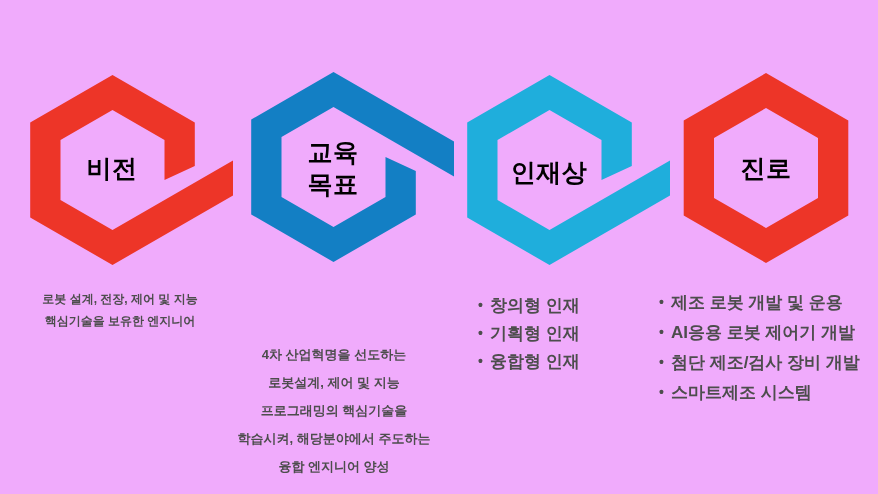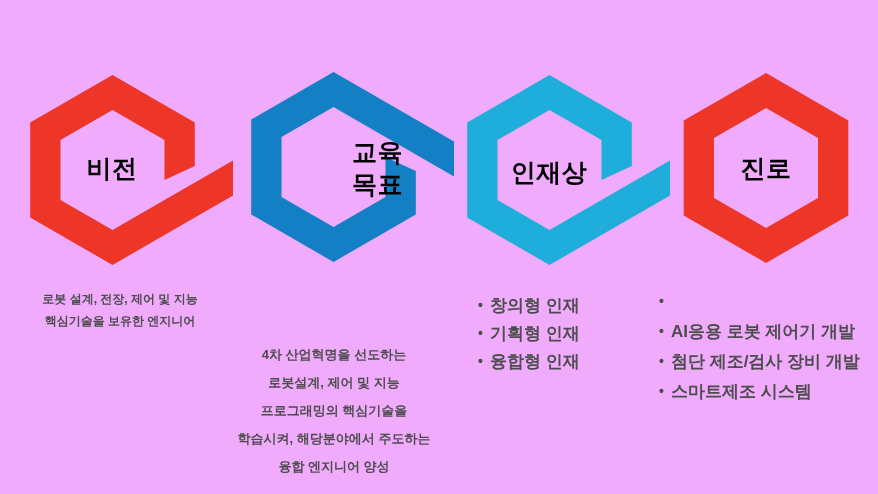--- a/index.html
+++ b/index.html
@@ -58,21 +58,21 @@
              L497.5 140 L497.5 200 L549.5 230 L670 160.5 L670 195.5 L549.5 265
              L467.2 217.5 L467.2 122.5 Z" fill="#1FAEDC"></path>
 
     <path fill-rule="evenodd" d="M766 73 L848.3 120.5 L848.3 215.5 L766 263 L683.7 215.5 L683.7 120.5 Z
              M766 108 L714 138 L714 198 L766 228 L818 198 L818 138 Z" fill="#ED3528"></path>
   </svg>
 
   <div class="hex-label" style="left:42px; top:152px;">
     <div>비전</div>
   </div>
-  <div class="hex-label" style="left:263px; top:136px;text-align:right;">
+  <div class="hex-label" style="left:263px; top:136px;">
     <div>교육</div>
     <div>목표</div>
   </div>
   <div class="hex-label" style="left:479px; top:156px;">
     <div>인재상</div>
   </div>
   <div class="hex-label" style="left:696px; top:152px;text-align:center;">
     <div>진로</div>
   </div>
 
@@ -100,20 +100,21 @@
     </div>
     <div class="bullet-item">
       <span class="bullet-dot">•</span>
       <span>융합형 인재</span>
     </div>
   </div>
 
   <div class="bullet-list list-career">
     <div class="bullet-item">
       <span class="bullet-dot">•</span>
+      <span>제조 로봇 개발 및 운용</span>
     </div>
     <div class="bullet-item">
       <span class="bullet-dot">•</span>
       <span>AI응용 로봇 제어기 개발</span>
     </div>
     <div class="bullet-item">
       <span class="bullet-dot">•</span>
       <span>첨단 제조/검사 장비 개발</span>
     </div>
     <div class="bullet-item">

